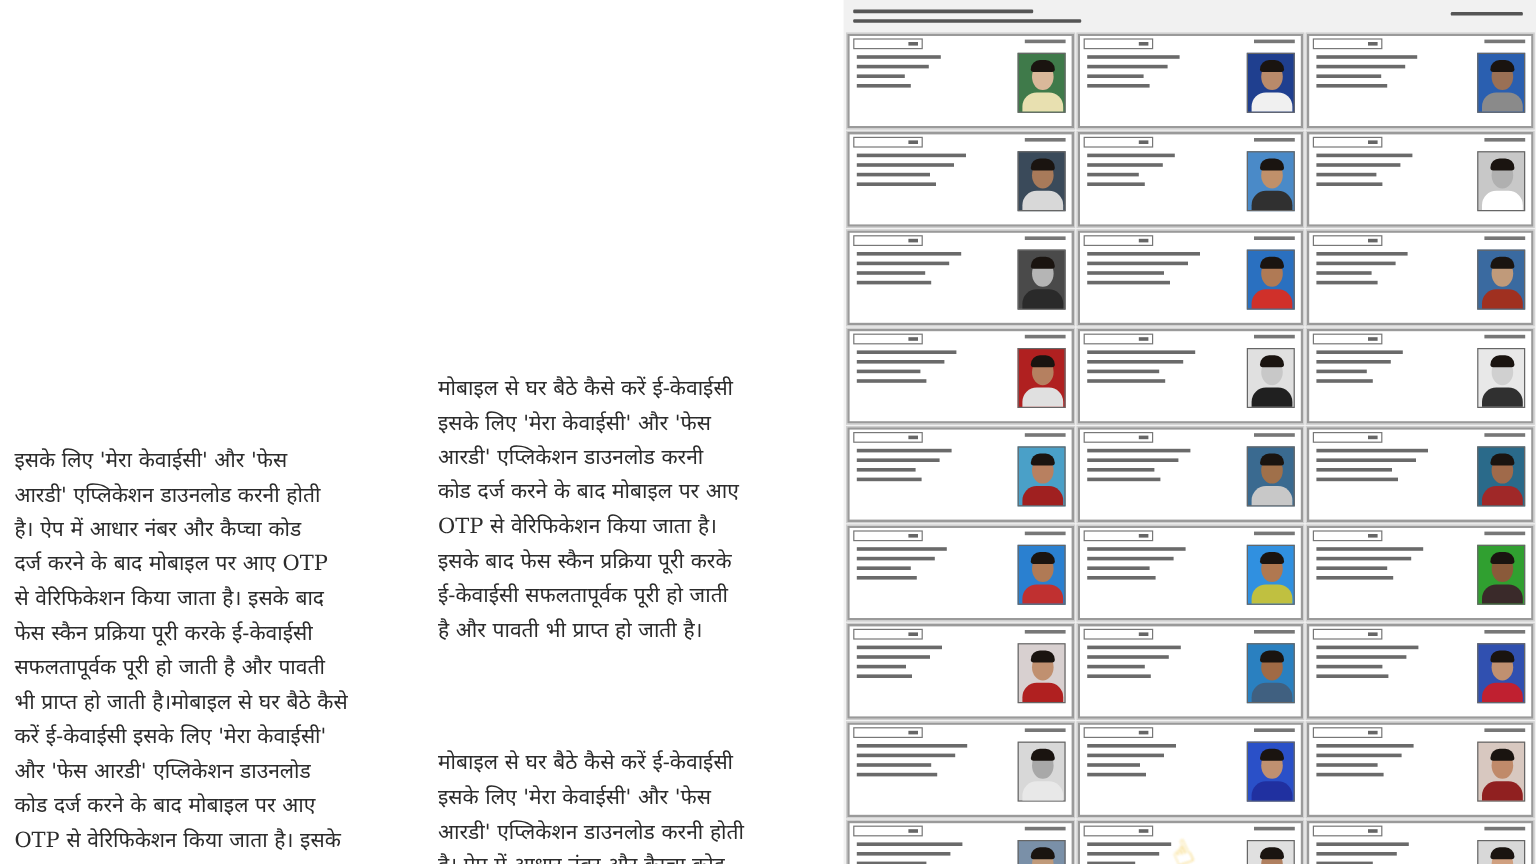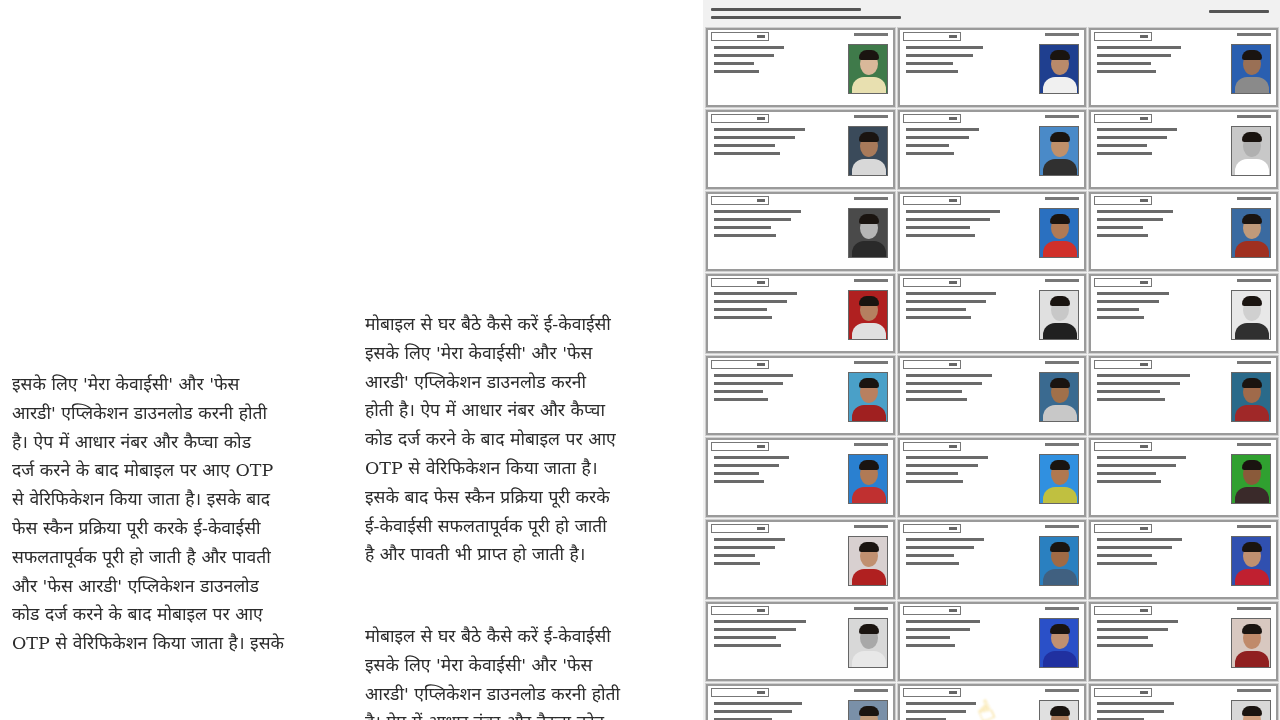--- a/index.html
+++ b/index.html
@@ -72,29 +72,30 @@
 
 
   <div class="col col1">
       <div>इसके लिए 'मेरा केवाईसी' और 'फेस</div>
       <div>आरडी' एप्लिकेशन डाउनलोड करनी होती</div>
       <div>है। ऐप में आधार नंबर और कैप्चा कोड</div>
       <div>दर्ज करने के बाद मोबाइल पर आए OTP</div>
       <div>से वेरिफिकेशन किया जाता है। इसके बाद</div>
       <div>फेस स्कैन प्रक्रिया पूरी करके ई-केवाईसी</div>
       <div>सफलतापूर्वक पूरी हो जाती है और पावती</div>
+      <div>भी प्राप्त हो जाती है।मोबाइल से घर बैठे कैसे</div>
+      <div>करें ई-केवाईसी इसके लिए 'मेरा केवाईसी'</div>
       <div>और 'फेस आरडी' एप्लिकेशन डाउनलोड</div>
       <div>कोड दर्ज करने के बाद मोबाइल पर आए</div>
       <div>OTP से वेरिफिकेशन किया जाता है। इसके</div>
     </div>
   <div class="col col2">
       <div>मोबाइल से घर बैठे कैसे करें ई-केवाईसी</div>
       <div>इसके लिए 'मेरा केवाईसी' और 'फेस</div>
       <div>आरडी' एप्लिकेशन डाउनलोड करनी</div>
-      <div>होती है। ऐप में आधार नंबर और कैप्चा</div>
       <div>कोड दर्ज करने के बाद मोबाइल पर आए</div>
       <div>OTP से वेरिफिकेशन किया जाता है।</div>
       <div>इसके बाद फेस स्कैन प्रक्रिया पूरी करके</div>
       <div>ई-केवाईसी सफलतापूर्वक पूरी हो जाती</div>
       <div>है और पावती भी प्राप्त हो जाती है।</div>
     </div>
   <div class="col col3">
       <div>मोबाइल से घर बैठे कैसे करें ई-केवाईसी</div>
       <div>इसके लिए 'मेरा केवाईसी' और 'फेस</div>
       <div>आरडी' एप्लिकेशन डाउनलोड करनी होती</div>

